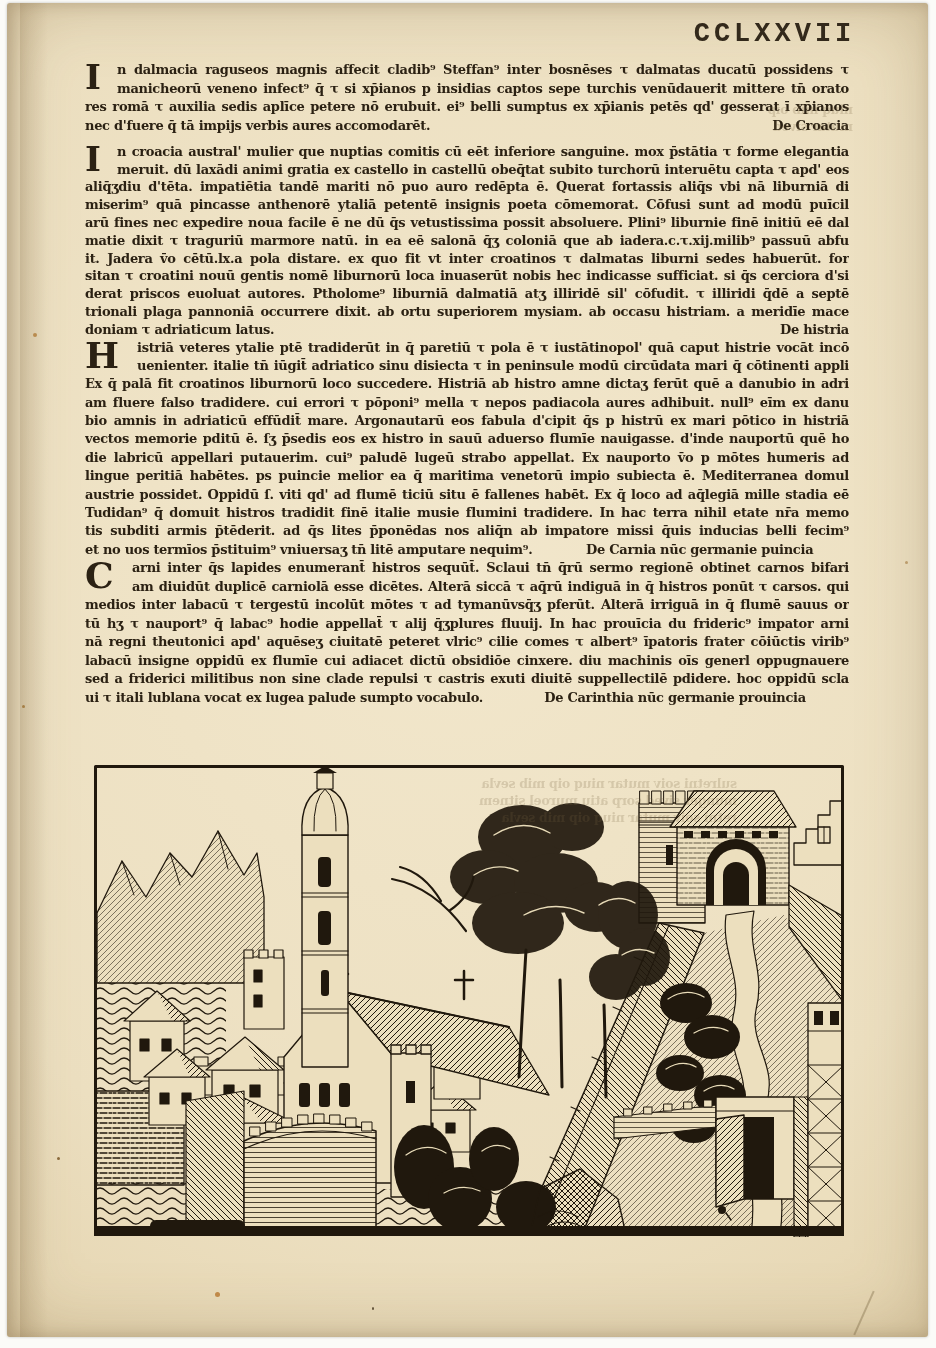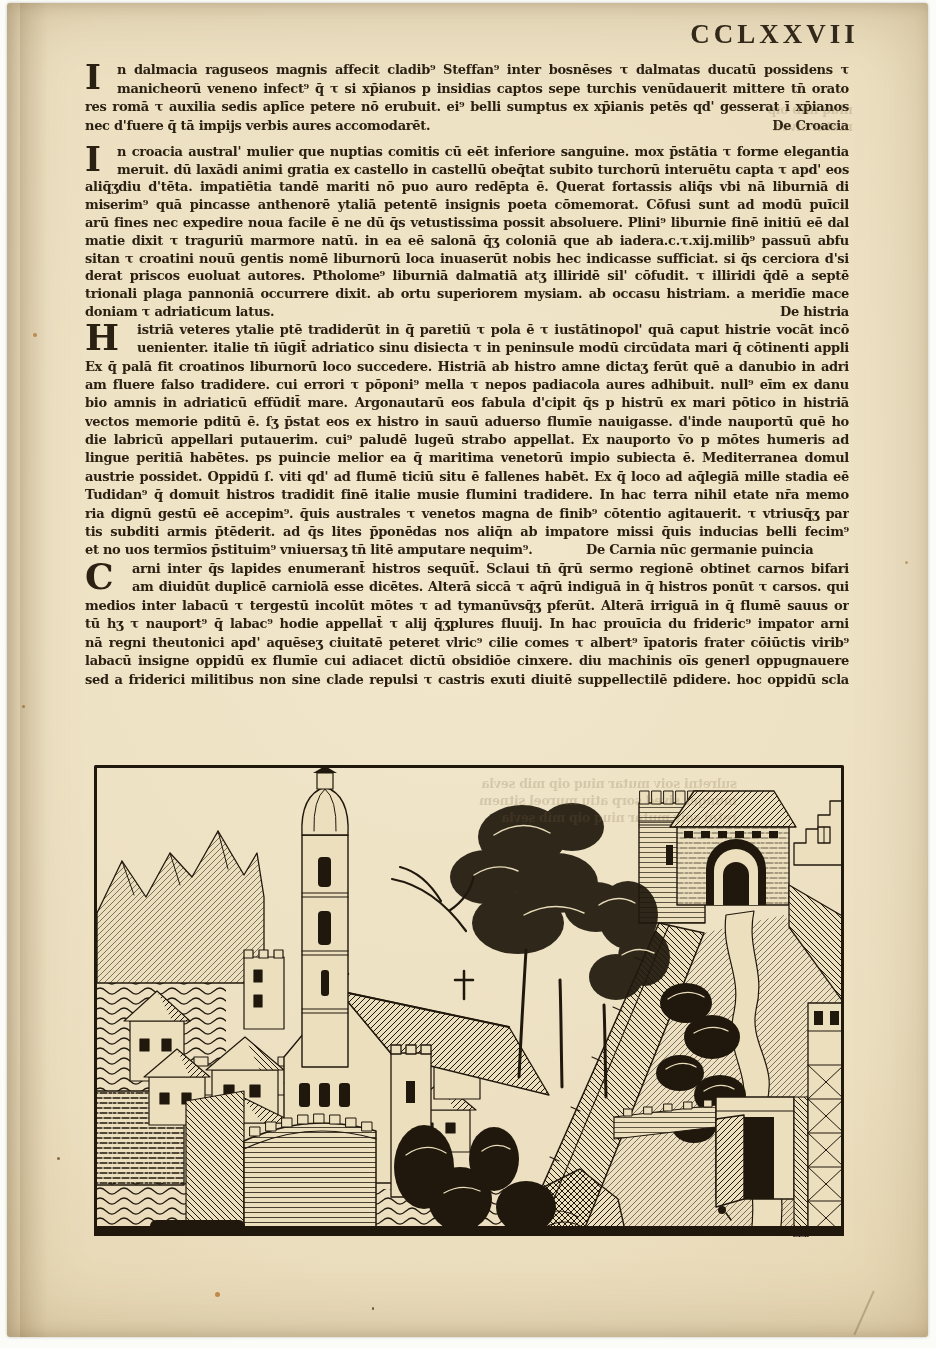--- a/index.html
+++ b/index.html
@@ -3,21 +3,21 @@
 <meta charset="utf-8">
 <style>
   html,body{margin:0;padding:0}
   .scan{position:relative;width:936px;height:1348px;background:#fbfbf8;overflow:hidden}
   .paper{position:absolute;left:7px;top:3px;width:921px;height:1334px;border-radius:3px;
     background:radial-gradient(ellipse 120% 90% at 48% 42%, #f2e7cc 0%, #ecdfc0 55%, #e3d2ac 82%, #d2be92 100%);
     box-shadow: inset 0 0 70px rgba(120,95,55,.28), inset 5px 0 16px rgba(110,85,50,.32), 0 0 3px rgba(0,0,0,.25);}
   .paper::before{content:"";position:absolute;left:13px;top:0;bottom:0;width:28px;
     background:linear-gradient(90deg, rgba(125,98,58,.20), rgba(125,98,58,0));}
   .pagenum{position:absolute;left:675px;top:16px;width:185px;text-align:center;
-    font-family:Liberation Serif, serif;font-weight:600;font-size:27px;letter-spacing:4px;color:#33291b}
+    font-family:Liberation Mono, monospace;font-weight:600;font-size:27px;letter-spacing:4px;color:#33291b}
   .textblock{position:absolute;left:78px;top:58px;width:764px;color:#2b2113;
     font-family:"DejaVu Serif","DejaVu Sans",serif;font-weight:700;font-size:13px;letter-spacing:-0.3px}
   .para{position:relative}
   .p2{margin-top:7px}
   .line{text-align:justify;text-align-last:justify;overflow:hidden}
   .p1 .line{height:18.7px;line-height:18.7px}
   .p2 .line{height:17.8px;line-height:17.8px}
   .p3 .line{height:18.4px;line-height:18.4px}
   .p4 .line{height:18.5px;line-height:18.5px}
   .initial{position:absolute;left:0;top:-2px;font-size:34px;line-height:36px;font-weight:700}
@@ -59,58 +59,62 @@
    </section>
 
    <section class="para p2">
     <span class="initial">I</span>
     <div class="line ind30">n croacia austral' mulier que nuptias comitis cū eēt inferiore sanguine. mox p̄stātia τ forme elegantia</div>
     <div class="line ind30">meruit. dū laxādi animi gratia ex castello in castellū obeq̄tat subito turchorū interuētu capta τ apd' eos</div>
     <div class="line">aliq̄ʒdiu d'tēta. impatiētia tandē mariti nō puo auro redēpta ē. Querat fortassis aliq̄s vbi nā liburniā di</div>
     <div class="line">miserim⁹ quā pincasse anthenorē ytaliā petentē insignis poeta cōmemorat. Cōfusi sunt ad modū puīcil</div>
     <div class="line">arū fines nec expedire noua facile ē ne dū q̄s vetustissima possit absoluere. Plini⁹ liburnie finē initiū eē dal</div>
     <div class="line">matie dixit τ traguriū marmore natū. in ea eē salonā q̄ʒ coloniā que ab iadera.c.τ.xij.milib⁹ passuū abfu</div>
+    <div class="line">it. Jadera v̄o cētū.lx.a pola distare. ex quo fit vt inter croatinos τ dalmatas liburni sedes habuerūt. for</div>
     <div class="line">sitan τ croatini nouū gentis nomē liburnorū loca inuaserūt nobis hec indicasse sufficiat. si q̄s cerciora d'si</div>
     <div class="line">derat priscos euoluat autores. Ptholome⁹ liburniā dalmatiā atʒ illiridē sil' cōfudit. τ illiridi q̄dē a septē</div>
     <div class="line">trionali plaga pannoniā occurrere dixit. ab ortu superiorem mysiam. ab occasu histriam. a meridīe mace</div>
     <div class="line last">
       <span class="lt">doniam τ adriaticum latus.</span>
       <span class="hd">De histria</span>
     </div>
    </section>
 
    <section class="para p3">
     <span class="initial init-wide">H</span>
     <div class="line ind50">istriā veteres ytalie ptē tradiderūt in q̄ paretiū τ pola ē τ iustātinopol' quā caput histrie vocāt incō</div>
     <div class="line ind50">uenienter. italie tn̄ iūgit̄ adriatico sinu disiecta τ in peninsule modū circūdata mari q̄ cōtinenti appli</div>
     <div class="line">Ex q̄ palā fit croatinos liburnorū loco succedere. Histriā ab histro amne dictaʒ ferūt quē a danubio in adri</div>
     <div class="line">am fluere falso tradidere. cui errori τ pōponi⁹ mella τ nepos padiacola aures adhibuit. null⁹ eīm ex danu</div>
     <div class="line">bio amnis in adriaticū effūdit̄ mare. Argonautarū eos fabula d'cipit q̄s p histrū ex mari pōtico in histriā</div>
-    <div class="line">vectos memorie pditū ē. ſʒ p̄stat eos ex histro in sauū aduerso flumīe nauigasse. d'inde nauportū quē ho</div>
+    <div class="line">vectos memorie pditū ē. ſʒ p̄sedis eos ex histro in sauū aduerso flumīe nauigasse. d'inde nauportū quē ho</div>
     <div class="line">die labricū appellari putauerim. cui⁹ paludē lugeū strabo appellat. Ex nauporto v̄o p mōtes humeris ad</div>
     <div class="line">lingue peritiā habētes. ps puincie melior ea q̄ maritima venetorū impio subiecta ē. Mediterranea domul</div>
     <div class="line">austrie possidet. Oppidū ſ. viti qd' ad flumē ticiū situ ē fallenes habēt. Ex q̄ loco ad aq̄legiā mille stadia eē</div>
     <div class="line">Tudidan⁹ q̄ domuit histros tradidit finē italie musie flumini tradidere. In hac terra nihil etate nr̄a memo</div>
-    <div class="line">ria dignū gestū eē accepim⁹. q̄uis australes τ venetos magna de finib⁹ cōtentio agitauerit. τ vtriusq̄ʒ par</div>
     <div class="line">tis subditi armis p̄tēderit. ad q̄s lites p̄ponēdas nos aliq̄n ab impatore missi q̄uis inducias belli fecim⁹</div>
     <div class="line last">
       <span class="lt">et no uos termīos p̄stituim⁹ vniuersaʒ tn̄ litē amputare nequim⁹.</span>
       <span class="hd r">De Carnia nūc germanie puincia</span>
     </div>
    </section>
 
    <section class="para p4">
     <span class="initial init-wide">C</span>
     <div class="line ind46">arni inter q̄s lapides enumerant̄ histros sequūt̄. Sclaui tn̄ q̄rū sermo regionē obtinet carnos bifari</div>
     <div class="line ind46">am diuidūt duplicē carniolā esse dicētes. Alterā siccā τ aq̄rū indiguā in q̄ histros ponūt τ carsos. qui</div>
     <div class="line">medios inter labacū τ tergestū incolūt mōtes τ ad tymanūvsq̄ʒ pferūt. Alterā irriguā in q̄ flumē sauus or</div>
     <div class="line">tū hʒ τ nauport⁹ q̄ labac⁹ hodie appellat̄ τ alij q̄ʒplures fluuij. In hac prouīcia du frideric⁹ impator arni</div>
     <div class="line">nā regni theutonici apd' aquēseʒ ciuitatē peteret vlric⁹ cilie comes τ albert⁹ īpatoris frater cōiūctis virib⁹</div>
     <div class="line">labacū insigne oppidū ex flumīe cui adiacet dictū obsidiōe cinxere. diu machinis oīs generl oppugnauere</div>
     <div class="line">sed a friderici militibus non sine clade repulsi τ castris exuti diuitē suppellectilē pdidere. hoc oppidū scla</div>
+    <div class="line last">
+      <span class="lt">ui τ itali lublana vocat ex lugea palude sumpto vocabulo.</span>
+      <span class="hd r">De Carinthia nūc germanie prouincia</span>
+    </div>
    </section>
 
   </div>
 
   <div class="woodcut" role="img" aria-label="Woodcut view of a walled town: mountains and harbor at left, church with tall domed tower, great leafy trees, round crenellated watchtower, long curtain wall, gatehouse with winding road, round bastion and water in the foreground">
    <svg width="750" height="472" viewBox="0 0 750 472" xmlns="http://www.w3.org/2000/svg" stroke-linecap="round" stroke-linejoin="round">
     <defs>
       <pattern id="hat" width="6" height="6" patternUnits="userSpaceOnUse">
               <path d="M0 6 L6 0" stroke="#20180d" stroke-width="1"></path>
             </pattern>

